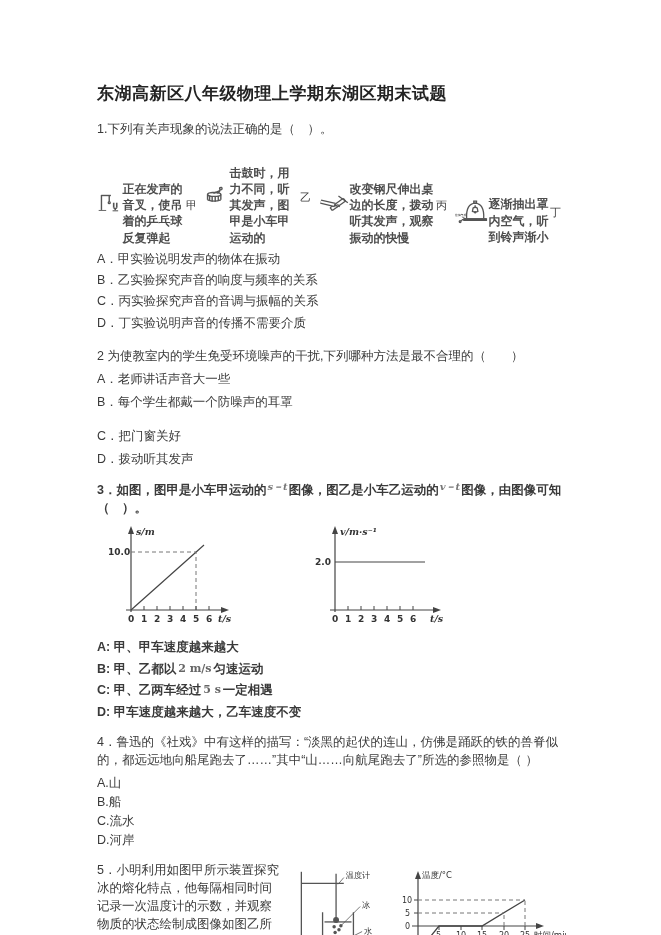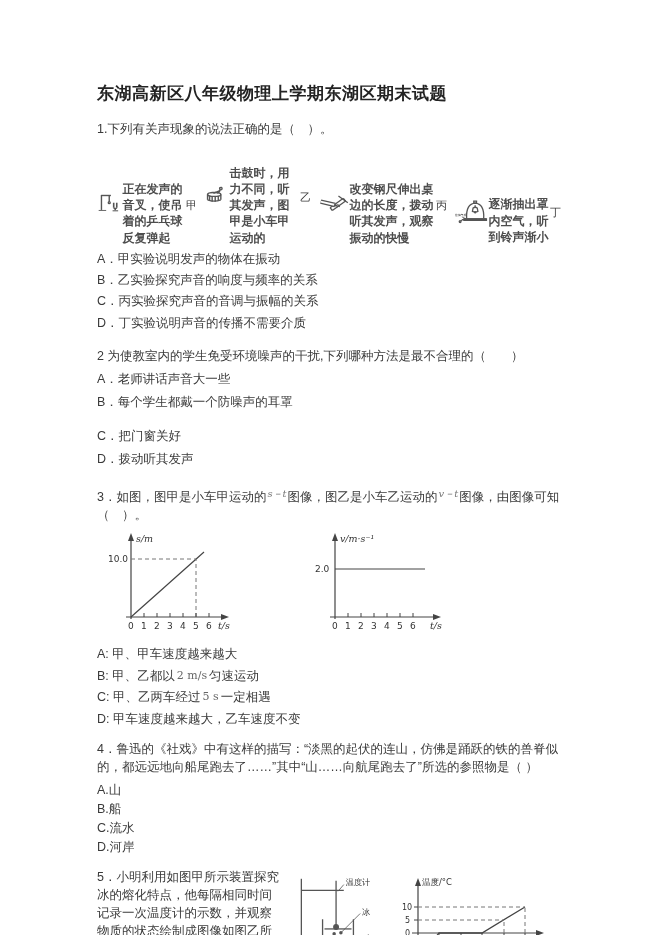--- a/index.html
+++ b/index.html
@@ -163,21 +163,21 @@
   <section class="q" style="margin-top:16px;">
     <p class="stem">2 为使教室内的学生免受环境噪声的干扰,下列哪种方法是最不合理的（　　）</p>
     <div class="opts">
       <p class="opt" style="margin-top:6px;">A．老师讲话声音大一些</p>
       <p class="opt" style="margin-top:6px;">B．每个学生都戴一个防噪声的耳罩</p>
       <p class="opt" style="margin-top:17px;">C．把门窗关好</p>
       <p class="opt" style="margin-top:6px;">D．拨动听其发声</p>
     </div>
   </section>
 
-  <section class="q" style="margin-top:19px;">
+  <section class="q" style="margin-top:12px;font-weight:bold;">
     <p class="stem"><span>3．如图，图甲是小车甲运动的</span><span class="msup">s－t</span><span>图像，图乙是小车乙运动的</span><span class="msup">v－t</span><span>图像，由图像可知（　）。</span></p>
 
     <div class="graphs">
       <svg width="170" height="112" viewBox="0 0 170 112">
         <g stroke="#444" stroke-width="1.2" fill="none">
           <line x1="30" y1="10" x2="30" y2="90"></line>
           <line x1="25" y1="88" x2="122" y2="88"></line>
           <line x1="30" y1="88" x2="103" y2="23"></line>
         </g>
         <polygon points="30,4 27,12 33,12" fill="#444"></polygon>

